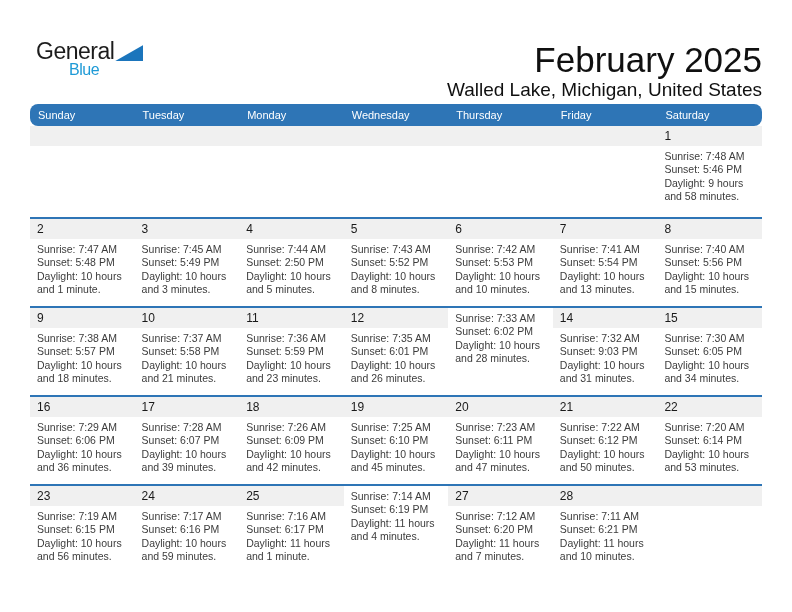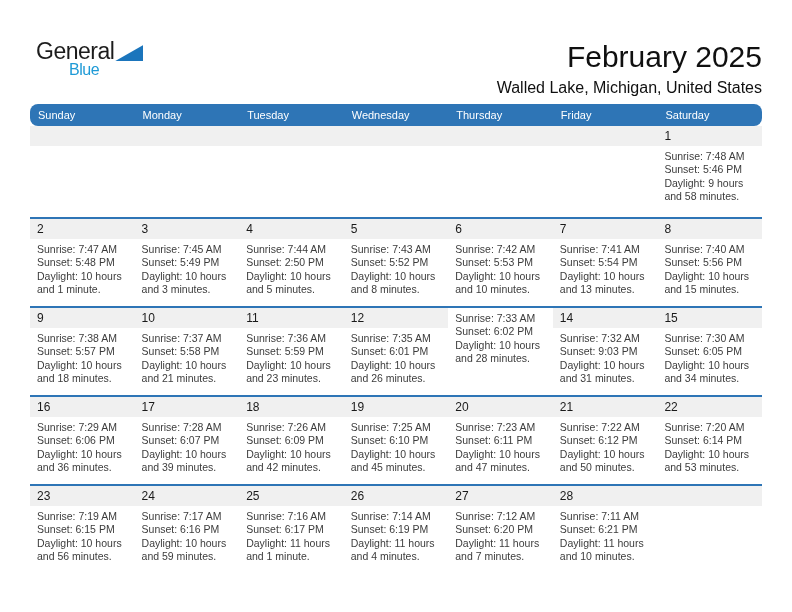--- a/index.html
+++ b/index.html
@@ -15,22 +15,22 @@
   .logo { position:absolute; left:36px; top:40px; }
   .logo-row1 { display:flex; align-items:flex-end; }
   .logo-general { font-size:23px; color:#1c1c1c; letter-spacing:-0.5px; line-height:22px; }
   .logo-triangle {
     display:inline-block; width:28px; height:16px; margin-left:1px; margin-bottom:1px;
     background:#1b75bc;
     clip-path:polygon(100% 0, 100% 100%, 0 100%);
   }
   .logo-blue { display:block; margin-left:33px; margin-top:-3px; font-size:16px; letter-spacing:-0.5px; color:#1e9ad6; line-height:22px; }
   
-  .cal-title { position:absolute; right:30px; top:40px; font-size:30px; color:#101010; text-align:right; }
-  .cal-subtitle { position:absolute; right:30px; top:79px; font-size:16px; color:#101010; text-align:right; }
+  .cal-title { position:absolute; right:30px; top:40px; font-size:35px; color:#101010; text-align:right; }
+  .cal-subtitle { position:absolute; right:30px; top:79px; font-size:19px; color:#101010; text-align:right; }
   
   .calendar { position:absolute; left:30px; top:104px; width:732px; }
   .weekday-row {
     display:grid; grid-template-columns:repeat(7,1fr);
     background:#2e75b6; height:22px;border-radius:8px;
   }
   .weekday-cell { color:#ffffff; font-size:11px; line-height:22px; padding-left:8px; overflow:hidden; white-space:nowrap; }
   .week-row {
     display:grid; grid-template-columns:repeat(7,1fr);
     height:89px;
@@ -60,22 +60,22 @@
     </div>
     <span class="logo-blue">Blue</span>
   </div>
 
   <div class="cal-title">February 2025</div>
   <div class="cal-subtitle">Walled Lake, Michigan, United States</div>
 
   <div class="calendar">
     <div class="weekday-row" id="weekday-row">
         <div class="weekday-cell">Sunday</div>
+        <div class="weekday-cell">Tuesday</div>
         <div class="weekday-cell">Monday</div>
-        <div class="weekday-cell">Tuesday</div>
         <div class="weekday-cell">Wednesday</div>
         <div class="weekday-cell">Thursday</div>
         <div class="weekday-cell">Friday</div>
         <div class="weekday-cell">Saturday</div>
       </div>
     <div id="weeks-container">
         <div class="week-row first">
           <div class="day-cell">
             <div class="day-number"></div>
           </div>
@@ -320,21 +320,20 @@
           <div class="day-cell">
             <div class="day-number">25</div>
             <div class="day-details">
               <div>Sunrise: 7:16 AM</div>
               <div>Sunset: 6:17 PM</div>
               <div>Daylight: 11 hours</div>
               <div>and 1 minute.</div>
             </div>
           </div>
           <div class="day-cell">
-            <div class="day-number">26</div>
             <div class="day-details">
               <div>Sunrise: 7:14 AM</div>
               <div>Sunset: 6:19 PM</div>
               <div>Daylight: 11 hours</div>
               <div>and 4 minutes.</div>
             </div>
           </div>
           <div class="day-cell">
             <div class="day-number">27</div>
             <div class="day-details">

